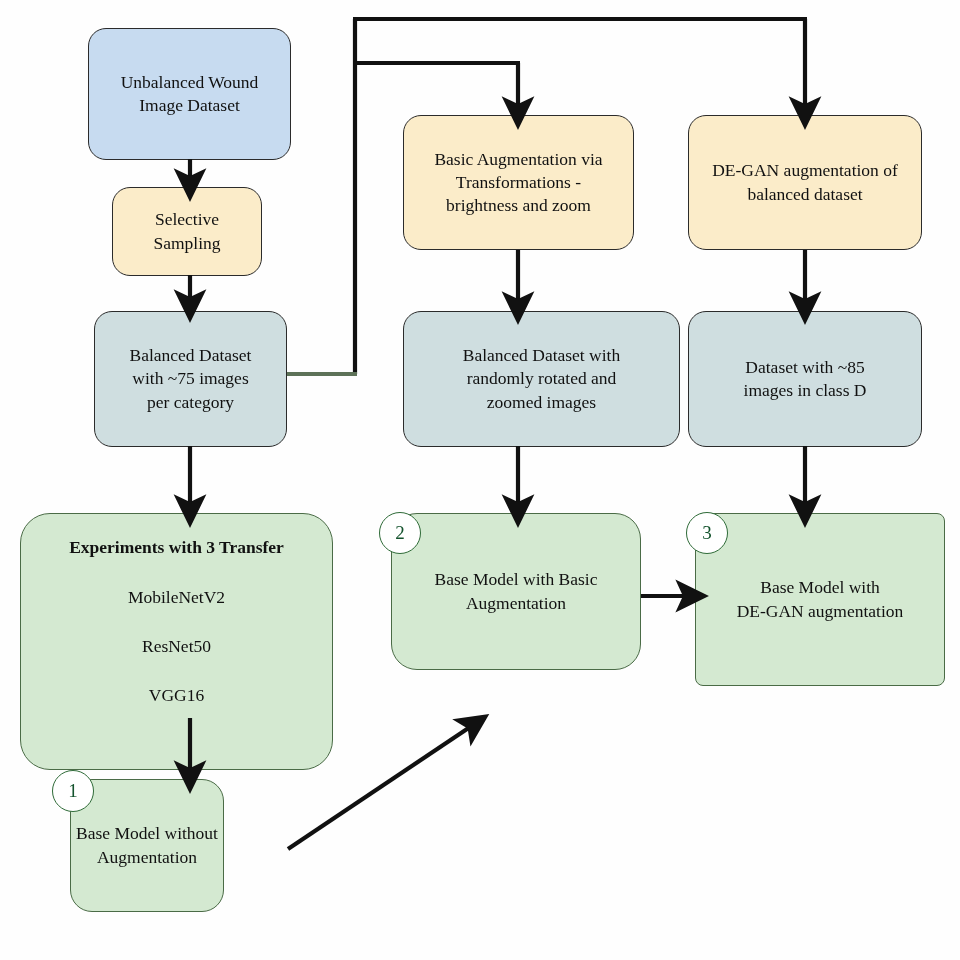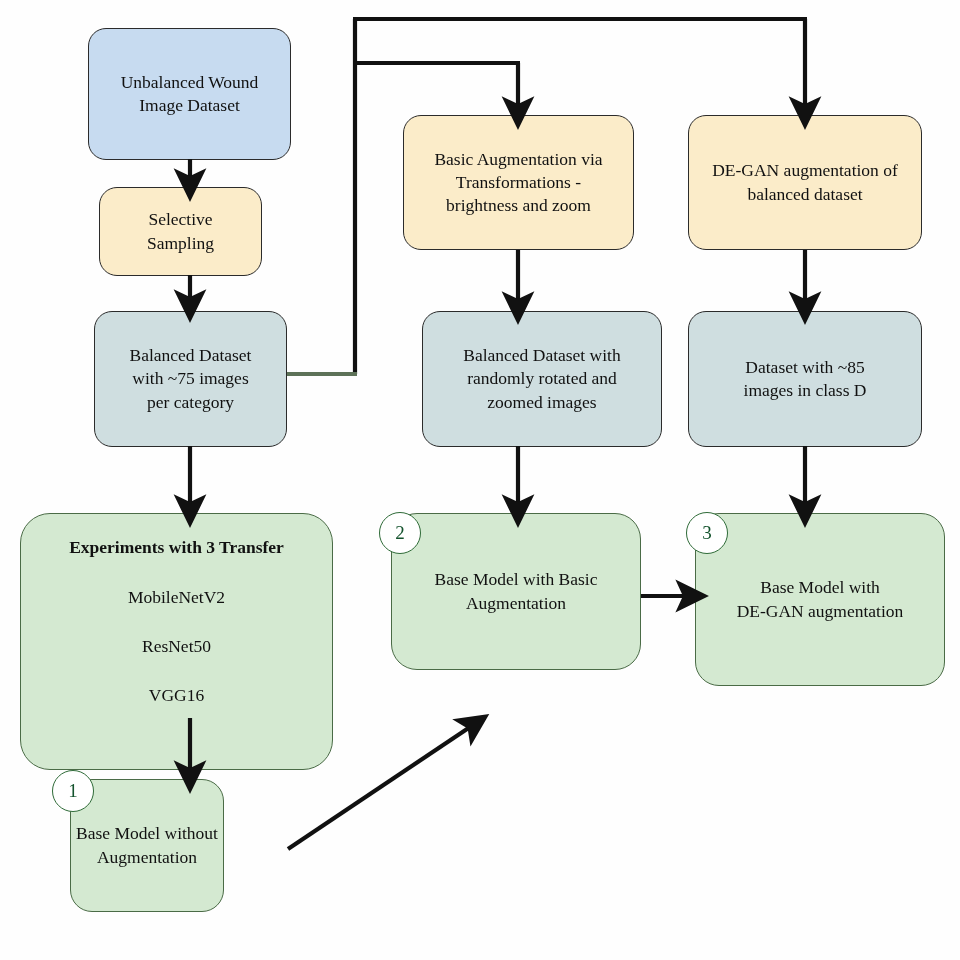--- a/index.html
+++ b/index.html
@@ -126,21 +126,21 @@
 
       <path d="M287,374 L357,374"></path>
     </g>
   </svg>
 
   <div class="node fill-blue" style="left:88px; top:28px; width:203px; height:132px;">
     <span class="line">Unbalanced Wound</span>
     <span class="line">Image Dataset</span>
   </div>
 
-  <div class="node fill-yellow" style="left:99px; top:187px; width:163px; height:89px;">
+  <div class="node fill-yellow" style="left:112px; top:187px; width:150px; height:89px;">
     <span class="line">Selective</span>
     <span class="line">Sampling</span>
   </div>
 
   <div class="node fill-gray" style="left:94px; top:311px; width:193px; height:136px;">
     <span class="line">Balanced Dataset</span>
     <span class="line">with ~75 images</span>
     <span class="line">per category</span>
   </div>
 
@@ -148,21 +148,21 @@
     <span class="line">DE-GAN augmentation of</span>
     <span class="line">balanced dataset</span>
   </div>
 
   <div class="node fill-yellow" style="left:403px; top:115px; width:231px; height:135px;">
     <span class="line">Basic Augmentation via</span>
     <span class="line">Transformations -</span>
     <span class="line">brightness and zoom</span>
   </div>
 
-  <div class="node fill-gray" style="left:422px; top:311px; width:240px; height:136px;">
+  <div class="node fill-gray" style="left:403px; top:311px; width:277px; height:136px;">
     <span class="line">Balanced Dataset with</span>
     <span class="line">randomly rotated and</span>
     <span class="line">zoomed images</span>
   </div>
 
   <div class="node fill-gray" style="left:688px; top:311px; width:234px; height:136px;justify-content:center;">
     <span class="line">Dataset with ~85</span>
     <span class="line">images in class D</span>
   </div>
 
@@ -184,21 +184,21 @@
   </div>
 
   <div class="node fill-green" style="left:391px; top:513px; width:250px; height:157px; border-radius:26px;">
     <span class="line">Base Model with Basic</span>
     <span class="line">Augmentation</span>
   </div>
   <div class="badge" style="left:379px; top:512px;">
     <span>2</span>
   </div>
 
-  <div class="node fill-green" style="left:695px; top:513px; width:250px; height:173px; border-radius:24px;">
+  <div class="node fill-green" style="left:695px; top:513px; width:250px; height:173px; border-radius:8px;">
     <span class="line">Base Model with</span>
     <span class="line">DE-GAN augmentation</span>
   </div>
   <div class="badge" style="left:686px; top:512px;">
     <span>3</span>
   </div>
 
 </div>
 
 </body></html>

